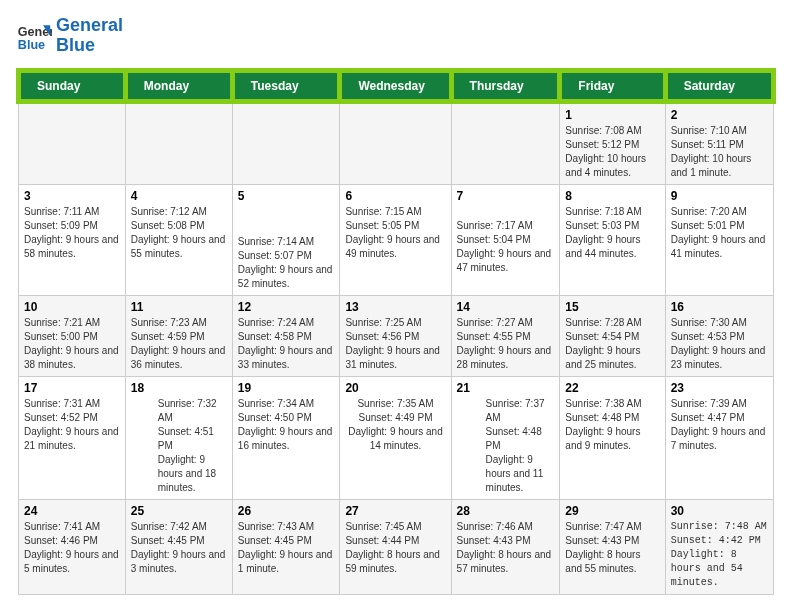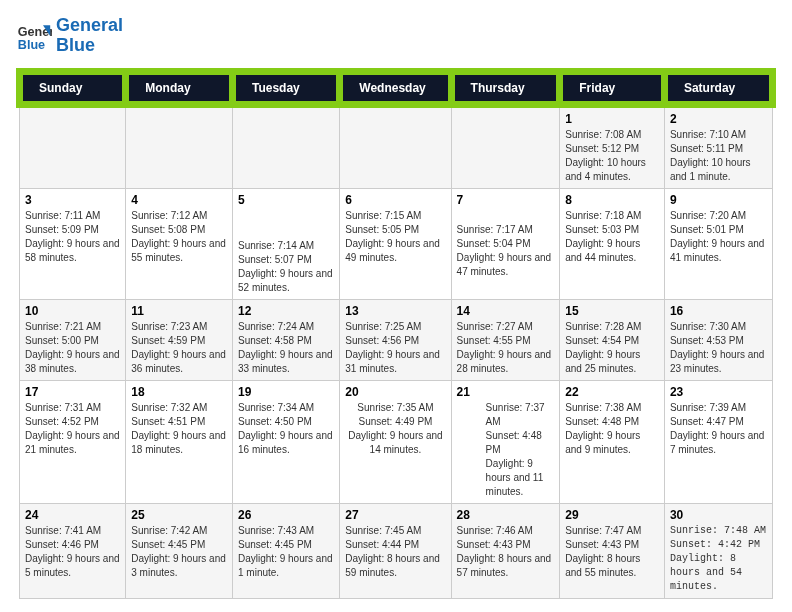--- a/index.html
+++ b/index.html
@@ -45,27 +45,27 @@
     .location {
       font-size: 14px;
       color: #555;
     }
     table {
       width: 100%;
       border-collapse: collapse;
       font-size: 11px;
     }
     thead tr th {
-      background: #0f172a;
+      background: #15803d;
       color: #fff;
       font-weight: bold;
       text-align: left;
       padding: 6px 16px;
       font-size: 12px;
-      border: 7px solid #84cc16;
+      border: 5px solid #84cc16;
     }
     tbody tr td {
       border: 1px solid #ccc;
       vertical-align: top;
       padding: 4px 5px;
       width: 113px;
       height: 80px;
       background: #fff;
     }
     tbody tr:nth-child(odd) td {
@@ -232,21 +232,21 @@
       </tr>
       <tr>
         <td>
           <div class="day-num">17</div>
           <div class="day-info" style="white-space: pre-line;">Sunrise: 7:31 AM
 Sunset: 4:52 PM
 Daylight: 9 hours and 21 minutes.</div>
         </td>
         <td>
           <div class="day-num">18</div>
-          <div class="day-info" style="white-space: pre-line;">Sunrise: 7:32 AM
+          <div class="day-info" style="white-space: pre-line; margin-left: 27px;">Sunrise: 7:32 AM
 Sunset: 4:51 PM
 Daylight: 9 hours and 18 minutes.</div>
         </td>
         <td>
           <div class="day-num">19</div>
           <div class="day-info" style="white-space: pre-line;">Sunrise: 7:34 AM
 Sunset: 4:50 PM
 Daylight: 9 hours and 16 minutes.</div>
         </td>
         <td>

